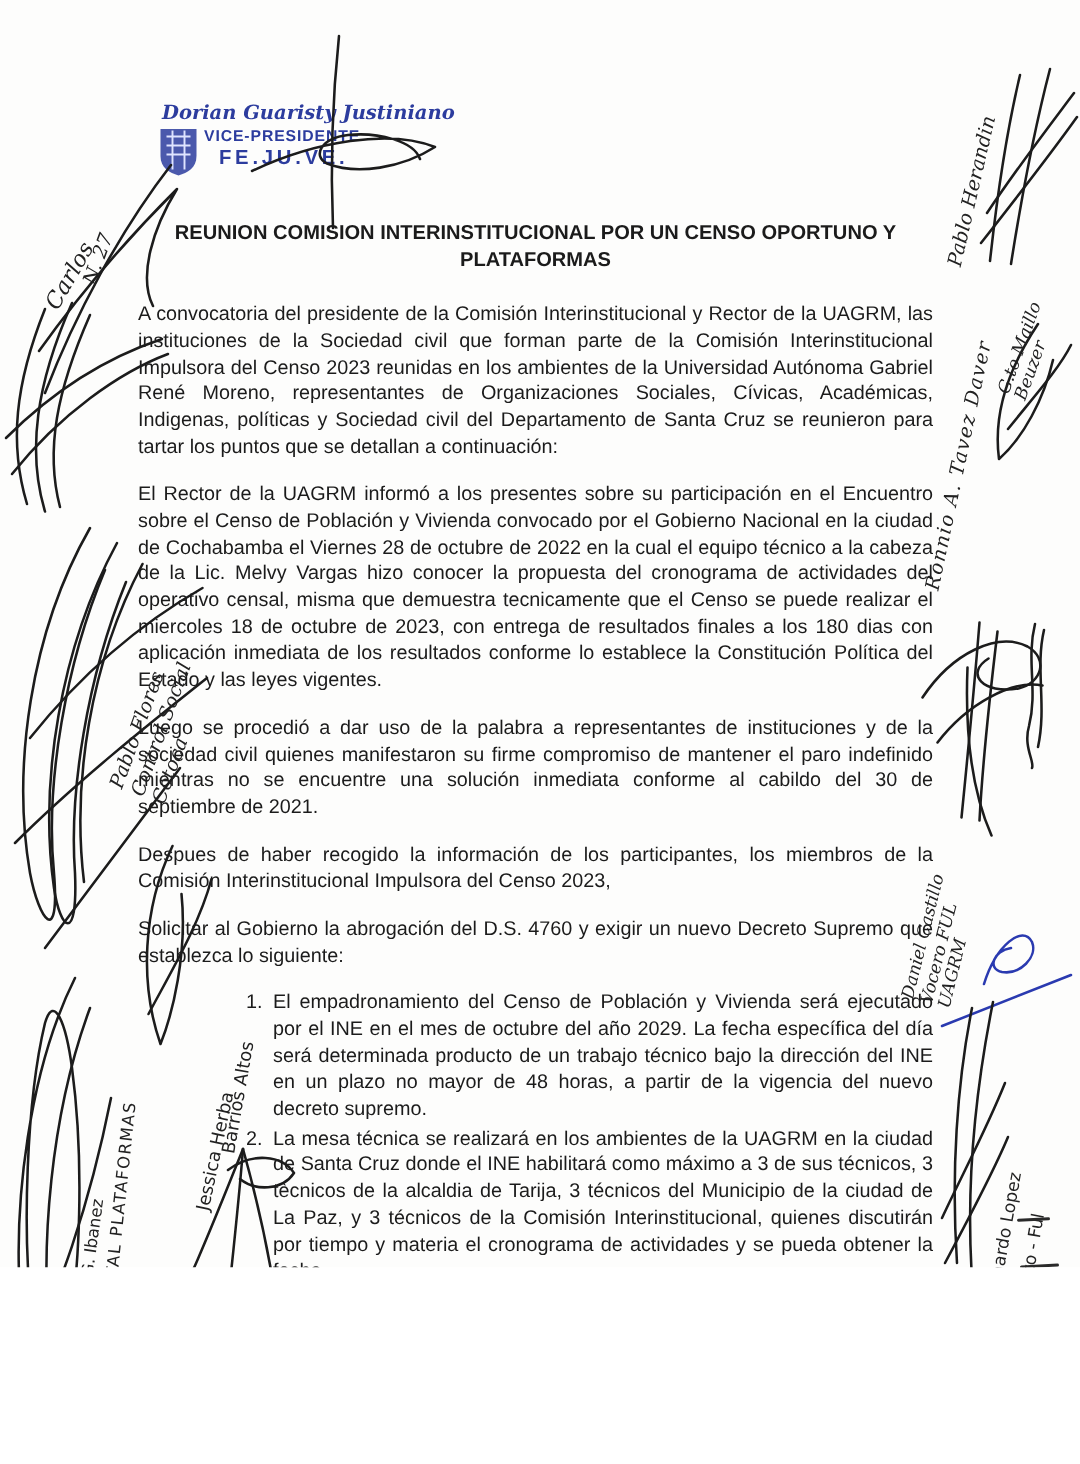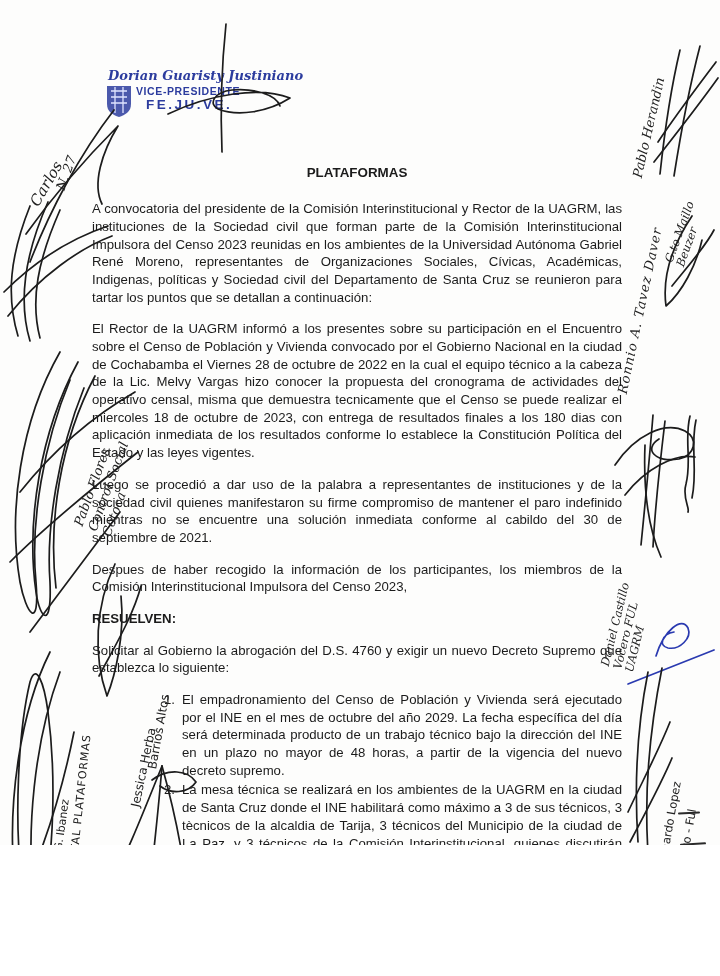--- a/index.html
+++ b/index.html
@@ -47,28 +47,27 @@
         <path d="M7,8 h16 M7,14 h16 M7,20 h16 M11,4 v26 M19,4 v26" stroke="#dfe4ff" stroke-width="1.3" fill="none"></path>
       </svg>
     </span>
     <span class="stamp-name">Dorian Guaristy Justiniano</span>
     <span class="stamp-title">VICE-PRESIDENTE</span>
     <span class="stamp-org">FE.JU.VE.</span>
   </div>
 
   <div class="doc">
     <div class="title">
-      <br>
+      <span>REUNION COMISION INTERINSTITUCIONAL POR UN CENSO OPORTUNO Y</span><br>
       <span>PLATAFORMAS</span>
     </div>
     <p>A convocatoria del presidente de la Comisión Interinstitucional y Rector de la UAGRM, las instituciones de la Sociedad civil que forman parte de la Comisión Interinstitucional Impulsora del Censo 2023 reunidas en los ambientes de la Universidad Autónoma Gabriel René Moreno, representantes de Organizaciones Sociales, Cívicas, Académicas, Indigenas, políticas y Sociedad civil del Departamento de Santa Cruz se reunieron para tartar los puntos que se detallan a continuación:</p>
     <p class="p-indent1">El Rector de la UAGRM informó a los presentes sobre su participación en el Encuentro sobre el Censo de Población y Vivienda convocado por el Gobierno Nacional en la ciudad de Cochabamba el Viernes 28 de octubre de 2022 en la  cual el equipo técnico a la cabeza de la Lic. Melvy Vargas hizo conocer la propuesta del cronograma de actividades del operativo censal, misma que demuestra tecnicamente que el Censo se puede realizar el miercoles 18 de octubre de 2023, con entrega de resultados finales a los 180 dias con aplicación inmediata de los resultados conforme lo establece la Constitución Política del Estado y las leyes vigentes.</p>
     <p class="p-indent2">Luego se procedió a dar uso de la palabra a representantes de instituciones y de la sociedad civil quienes manifestaron su firme compromiso de mantener el paro indefinido mientras no se encuentre una solución inmediata conforme al cabildo del 30 de septiembre de 2021.</p>
     <p class="p-indent2">Despues de haber recogido la información de los participantes, los miembros de la Comisión Interinstitucional Impulsora del Censo 2023,</p>
-    <p class="resuelven">RESUELVEN:</p>
     <p class="p-indent2">Solicitar al Gobierno la abrogación del D.S. 4760 y exigir un nuevo Decreto Supremo que establezca lo siguiente:</p>
     <div class="numlist">
       <div class="numitem">
         <span class="num">1.</span>
         <span class="itxt">El empadronamiento del Censo de Población y Vivienda será ejecutado por el INE en el mes de octubre del año 2029. La fecha específica del día será determinada producto de un trabajo técnico bajo la dirección del INE en un plazo no mayor de 48 horas, a partir de la vigencia del nuevo decreto supremo.</span>
       </div>
       <div class="numitem">
         <span class="num">2.</span>
         <span class="itxt">La mesa técnica se realizará en los ambientes de la UAGRM en la ciudad de Santa Cruz  donde el INE habilitará como máximo a 3 de sus técnicos, 3 tècnicos de la alcaldia de Tarija, 3 técnicos del Municipio de la ciudad de La Paz, y 3 técnicos de la Comisión Interinstitucional, quienes discutirán por tiempo y materia el cronograma de actividades y se pueda obtener la fecha</span>
       </div>

